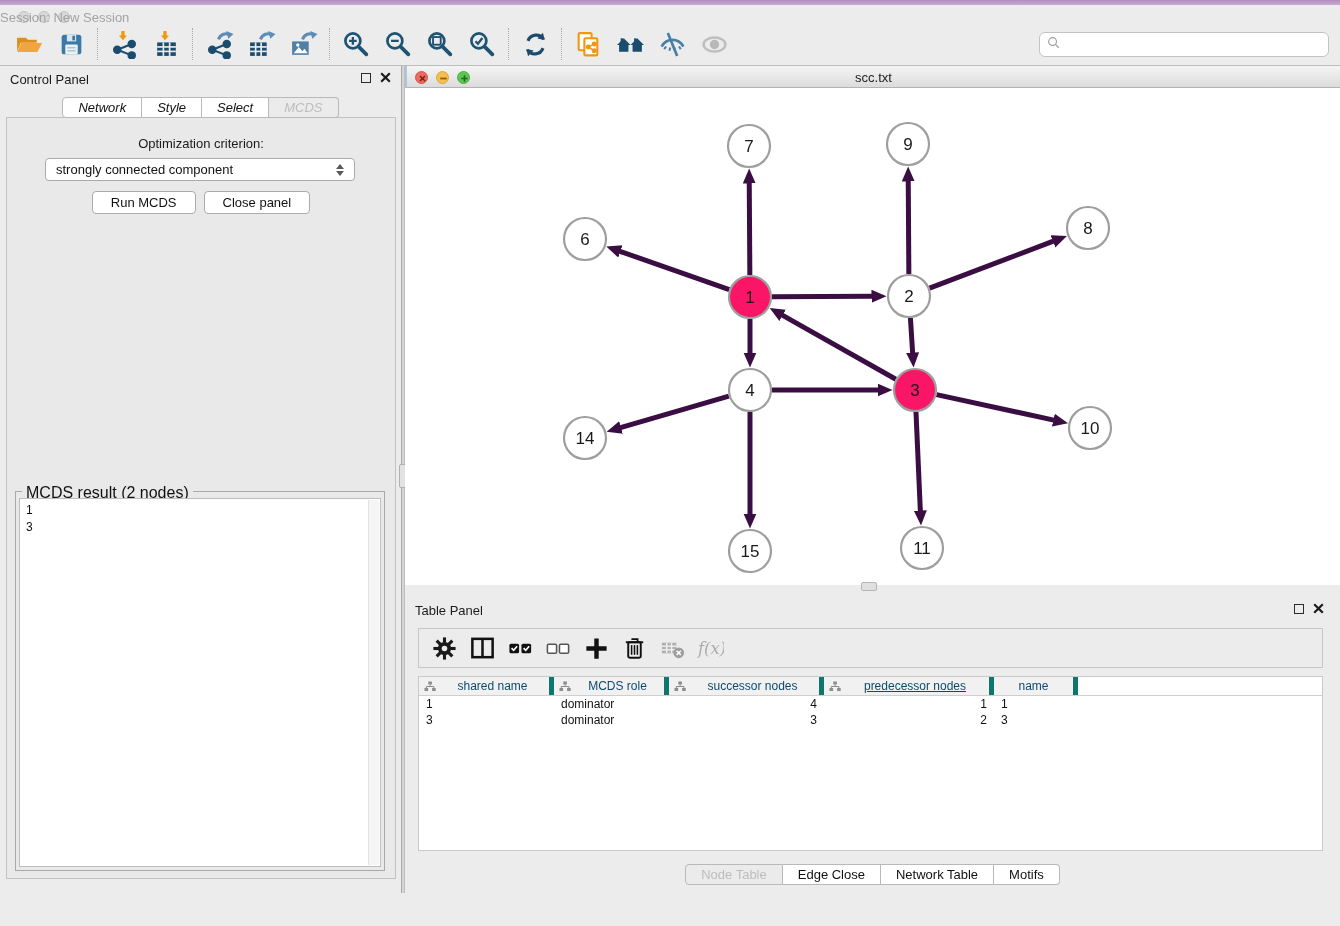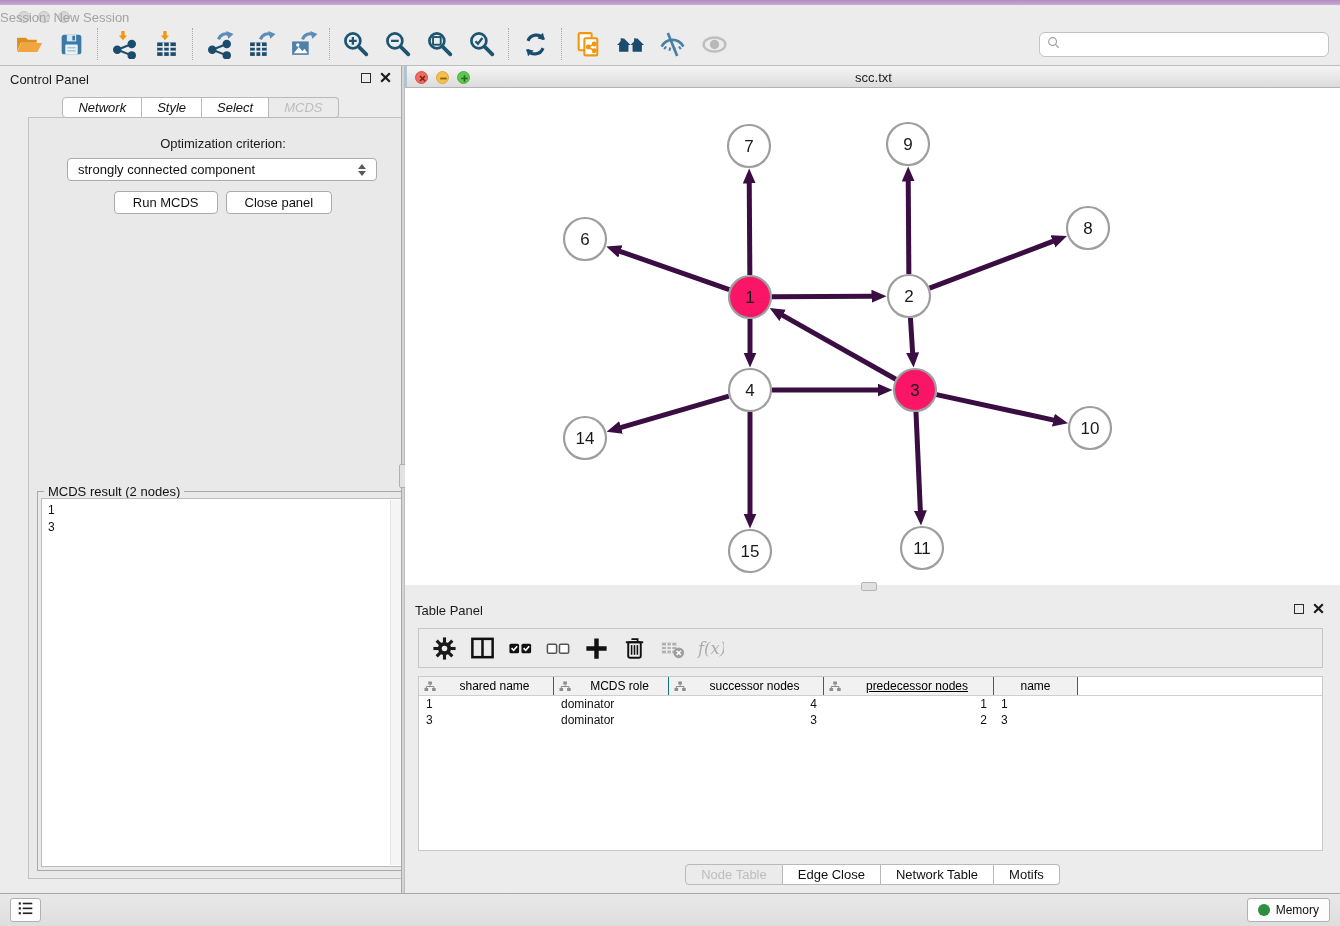--- a/index.html
+++ b/index.html
@@ -36,37 +36,37 @@
   .close-icon svg { width:11px; height:11px; display:block; }
 
   .cp-tabs { position:absolute; left:0; top:31px; width:100%; display:flex; justify-content:center; z-index:2;font-style:italic; }
   .tab { height:21px; padding:0 15px; background:#fff; border:1px solid #b9b9b9; border-left-width:0;
          font-size:13px; color:#111; display:flex; align-items:center; cursor:default; }
   .tab:first-child { border-left-width:1px; border-top-left-radius:4px; border-bottom-left-radius:4px; }
   .tab:last-child { border-top-right-radius:4px; border-bottom-right-radius:4px; }
   .tab.selected { background:#ebebeb; color:#bdbdbd; }
 
   .cp-body { position:absolute; left:6px; top:51px; width:390px; height:827px; max-height:762px;
-             background:#e9e9e9; border:1px solid #c2c2c2;margin-left:22px; }
+             background:#e9e9e9; border:1px solid #c2c2c2; }
   .opt-label { position:absolute; left:0; top:18px; width:100%; text-align:center; font-size:13px; color:#1a1a1a; }
   .select-box { position:absolute; left:38px; top:40px; width:310px; height:23px; background:#fff;
                 border:1px solid #ababab; border-radius:4px; display:flex; align-items:center;
                 padding:0 10px; font-size:13px; color:#111; }
   .select-steppers { margin-left:auto; display:flex; flex-direction:column; gap:2px; }
   .select-steppers i { display:block; width:0; height:0; border-left:4px solid transparent; border-right:4px solid transparent; }
   .stepper-up { border-bottom:5px solid #5a5a5a; }
   .stepper-down { border-top:5px solid #5a5a5a; }
   .cp-buttons { position:absolute; left:0; top:73px; width:100%; display:flex; justify-content:center; gap:8px; }
   .btn { height:23px; background:#fff; border:1px solid #ababab; border-radius:4px;
          font-size:13px; color:#111; padding:0 18px; display:flex; align-items:center; cursor:default;
          font-family:"Liberation Sans", sans-serif; }
   .result-fieldset { position:absolute; left:8px; top:373px; width:370px; height:380px;
                      border:1px solid #a9a9a9; }
   .result-legend { position:absolute; left:6px; top:-8px; background:#e9e9e9; padding:0 4px;
-                   font-size:13px; color:#111; }
+                   font-size:16px; color:#111; }
   .result-area { position:absolute; left:3px; top:6px; right:3px; bottom:3px; background:#fff;
                  border:1px solid #bdbdbd; font-size:12px; color:#111; padding:3px 6px;
                  white-space:pre; line-height:17px; }
   .result-scrollbar { position:absolute; top:1px; bottom:1px; right:1px; width:11px;
                       background:#f5f5f5; border-left:1px solid #e3e3e3; }
 
   
   .v-divider { position:absolute; left:401px; top:66px; width:4px; height:827px; background:#d4d4d4;
                border-left:1px solid #a9a9a9; border-right:1px solid #bfbfbf; }
   .v-handle { position:absolute; left:-3px; top:398px; width:9px; height:24px; background:#e3e3e3;
@@ -92,22 +92,22 @@
 
   
   .table-panel { position:absolute; left:0; top:531px; width:935px; height:296px; background:#ececec; }
   .tp-toolbar { position:absolute; left:13px; top:31px; width:905px; height:40px; background:#ececec;
                 border:1px solid #c6c6c6; display:flex; align-items:center; padding-left:8px; gap:4px; }
   .tp-btn { width:34px; height:34px; display:flex; align-items:center; justify-content:center; }
   .tp-btn svg { width:27px; height:27px; }
   .tp-table { position:absolute; left:13px; top:79px; width:905px; height:175px; background:#fff;
               border:1px solid #c9c9c9; }
   .tp-header { display:flex; height:19px; border-bottom:1px solid #cfcfcf; background:#fff; }
-  .th-cell { display:flex; align-items:center; background:#f1f1f1; border-right:1px solid #0f766e;
-             font-size:12px; color:#000000; position:relative; }
+  .th-cell { display:flex; align-items:center; background:#f1f1f1; border-right:5px solid #0f766e;
+             font-size:12px; color:#0c4a6e; position:relative; }
   .th-cell svg { width:12px; height:11px; margin-left:5px; }
   .th-label { flex:1; text-align:center; padding:0 4px; }
   .tp-row { display:flex; height:16px; font-size:12px; color:#111; }
   .td-cell { padding:0 7px; display:flex; align-items:center; }
   .td-cell.right { justify-content:flex-end; }
   .tp-tabs { position:absolute; left:0; top:267px; width:100%; display:flex; justify-content:center;align-items:center; }
 
   
   .statusbar { position:absolute; left:0; top:893px; width:1340px; height:33px;
                background:linear-gradient(#e8e8e8,#dedede); border-top:1px solid #a8a8a8; }
@@ -592,34 +592,14 @@
       </div>
       <div class="tp-tabs" id="tp-tabs">
           <div class="tab selected">Node Table</div>
           <div class="tab">Edge Close</div>
           <div class="tab">Network Table</div>
           <div class="tab">Motifs</div>
         </div>
     </div>
   </div>
 
-  <div class="statusbar">
-    <div class="status-left-btn">
-      <span id="status-list-icon"><svg viewBox="0 0 28 28" width="19" height="19">
-            <g fill="#222">
-              <rect x="4" y="5" width="3.2" height="3.2"></rect>
-              <rect x="4" y="12.2" width="3.2" height="3.2"></rect>
-              <rect x="4" y="19.4" width="3.2" height="3.2"></rect>
-            </g>
-            <g stroke="#222" stroke-width="2.4">
-              <line x1="10" y1="6.6" x2="24" y2="6.6"></line>
-              <line x1="10" y1="13.8" x2="24" y2="13.8"></line>
-              <line x1="10" y1="21" x2="24" y2="21"></line>
-            </g>
-          </svg></span>
-    </div>
-    <div class="memory-btn">
-      <span class="memory-dot" id="memory-dot" style="background: rgb(46, 143, 60);"></span>
-      <span>Memory</span>
-    </div>
-  </div>
 
 </div>
 
 </body></html>

